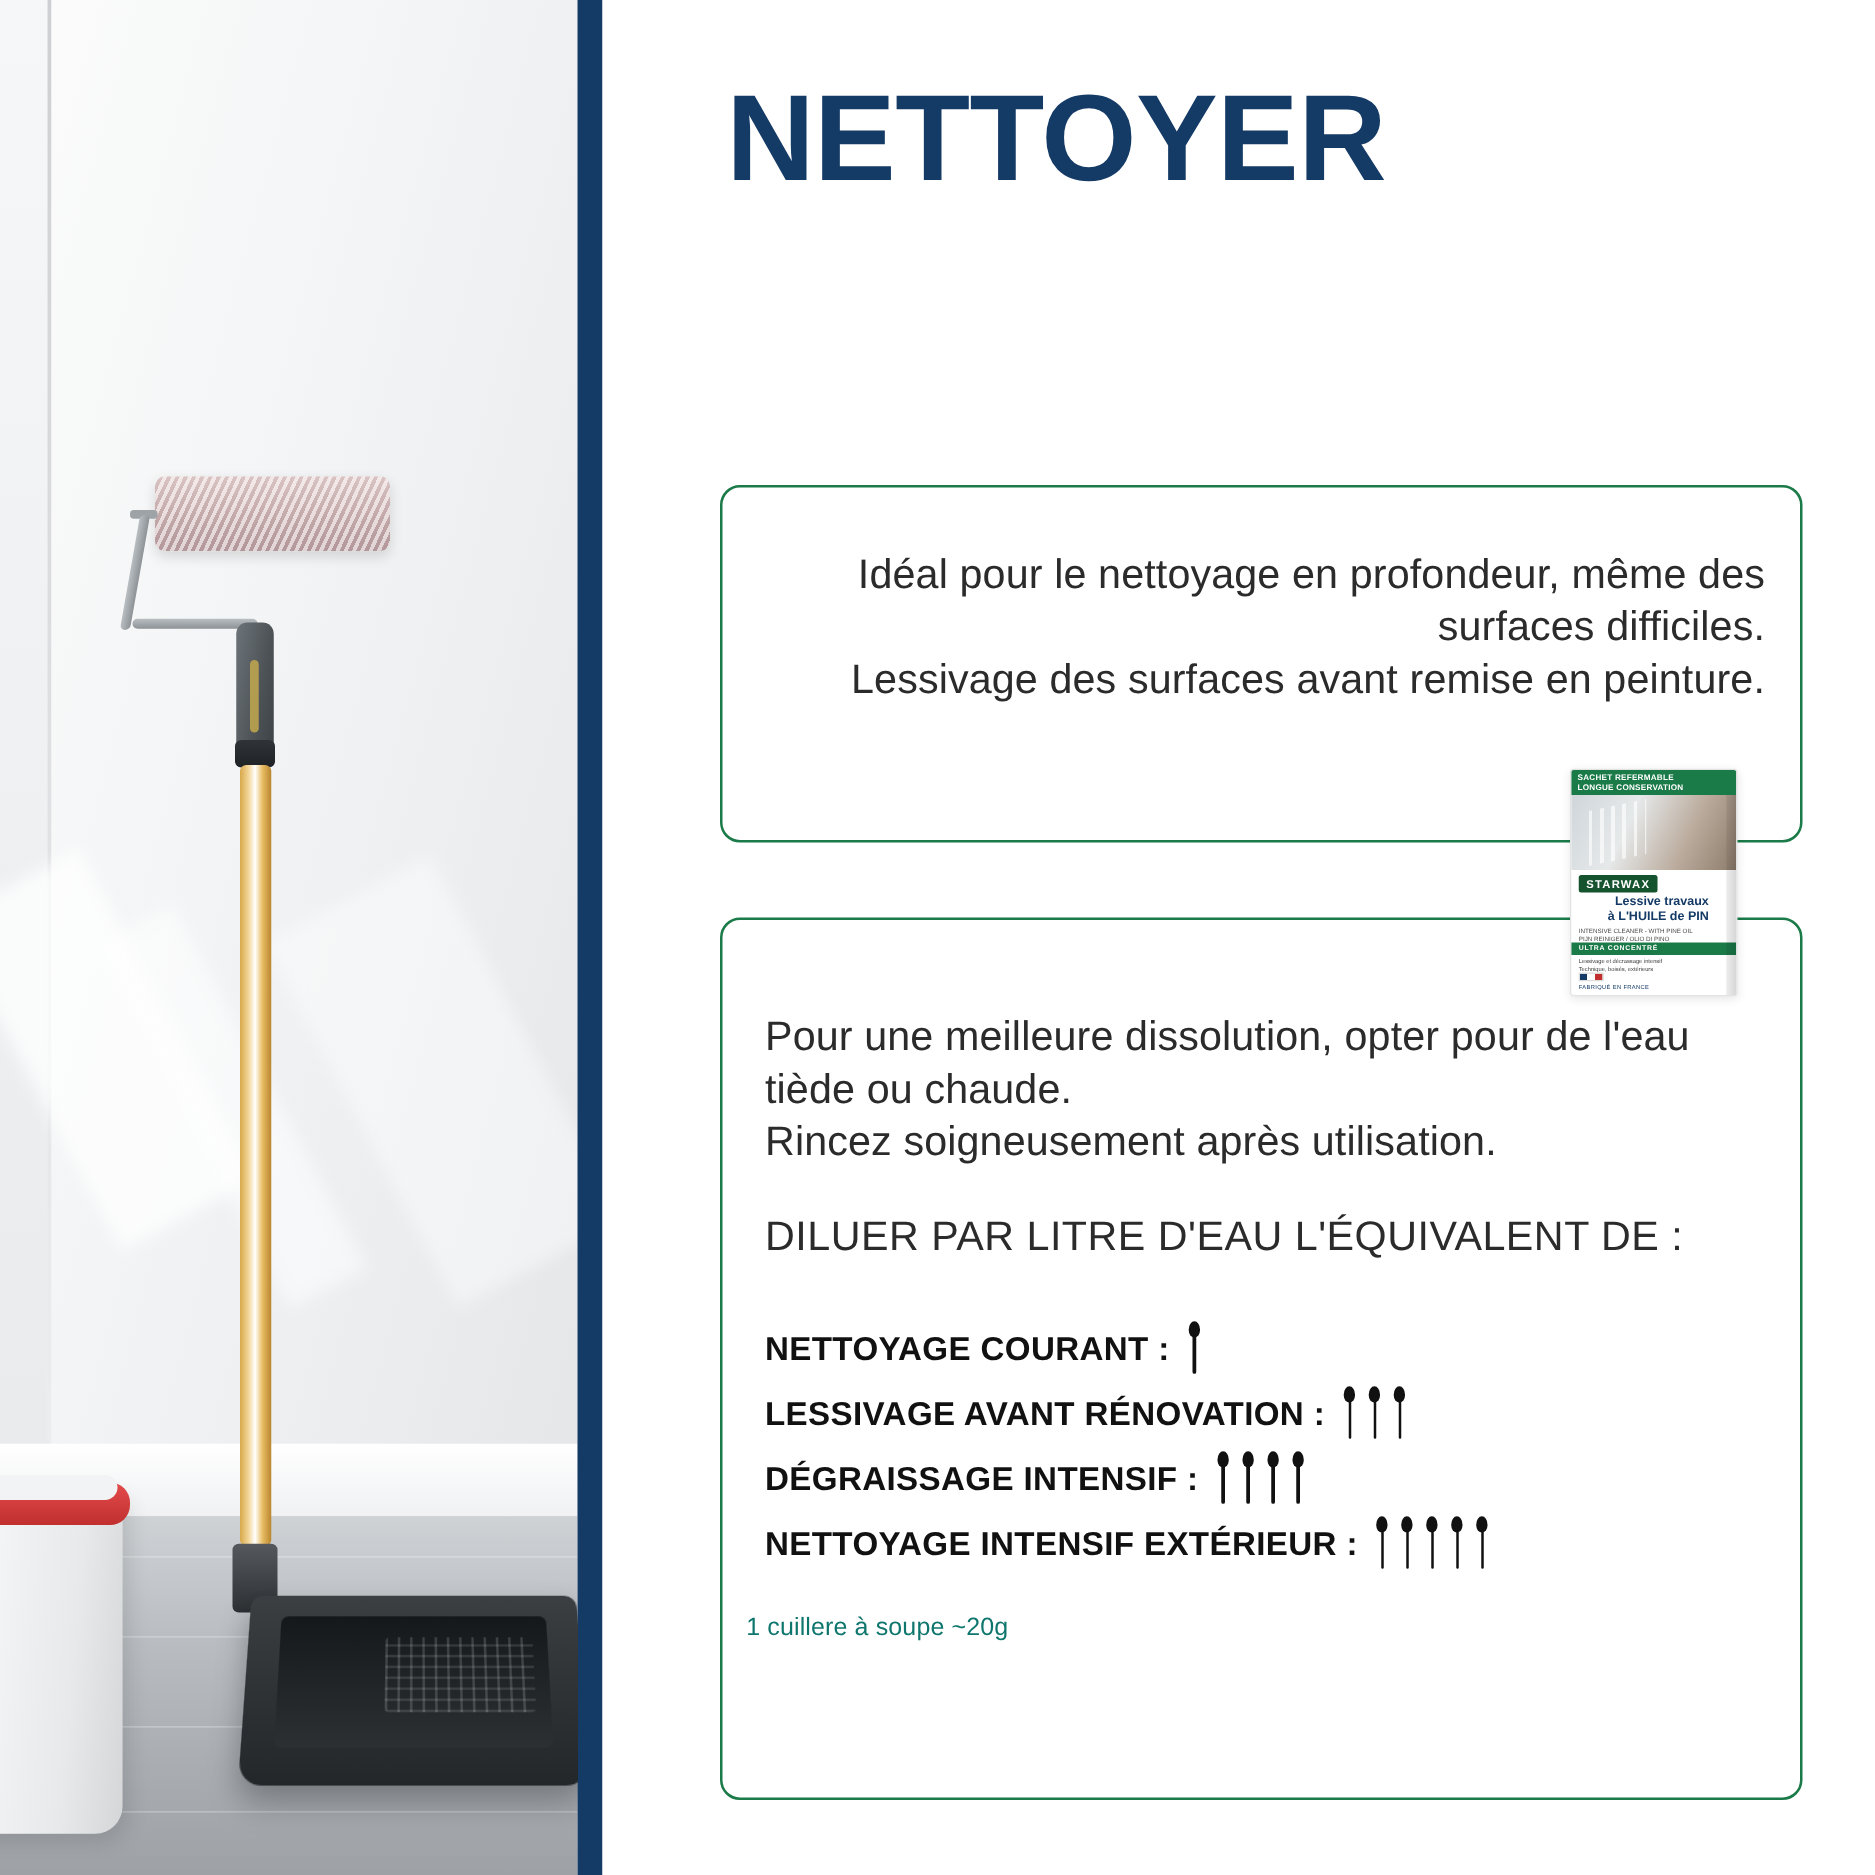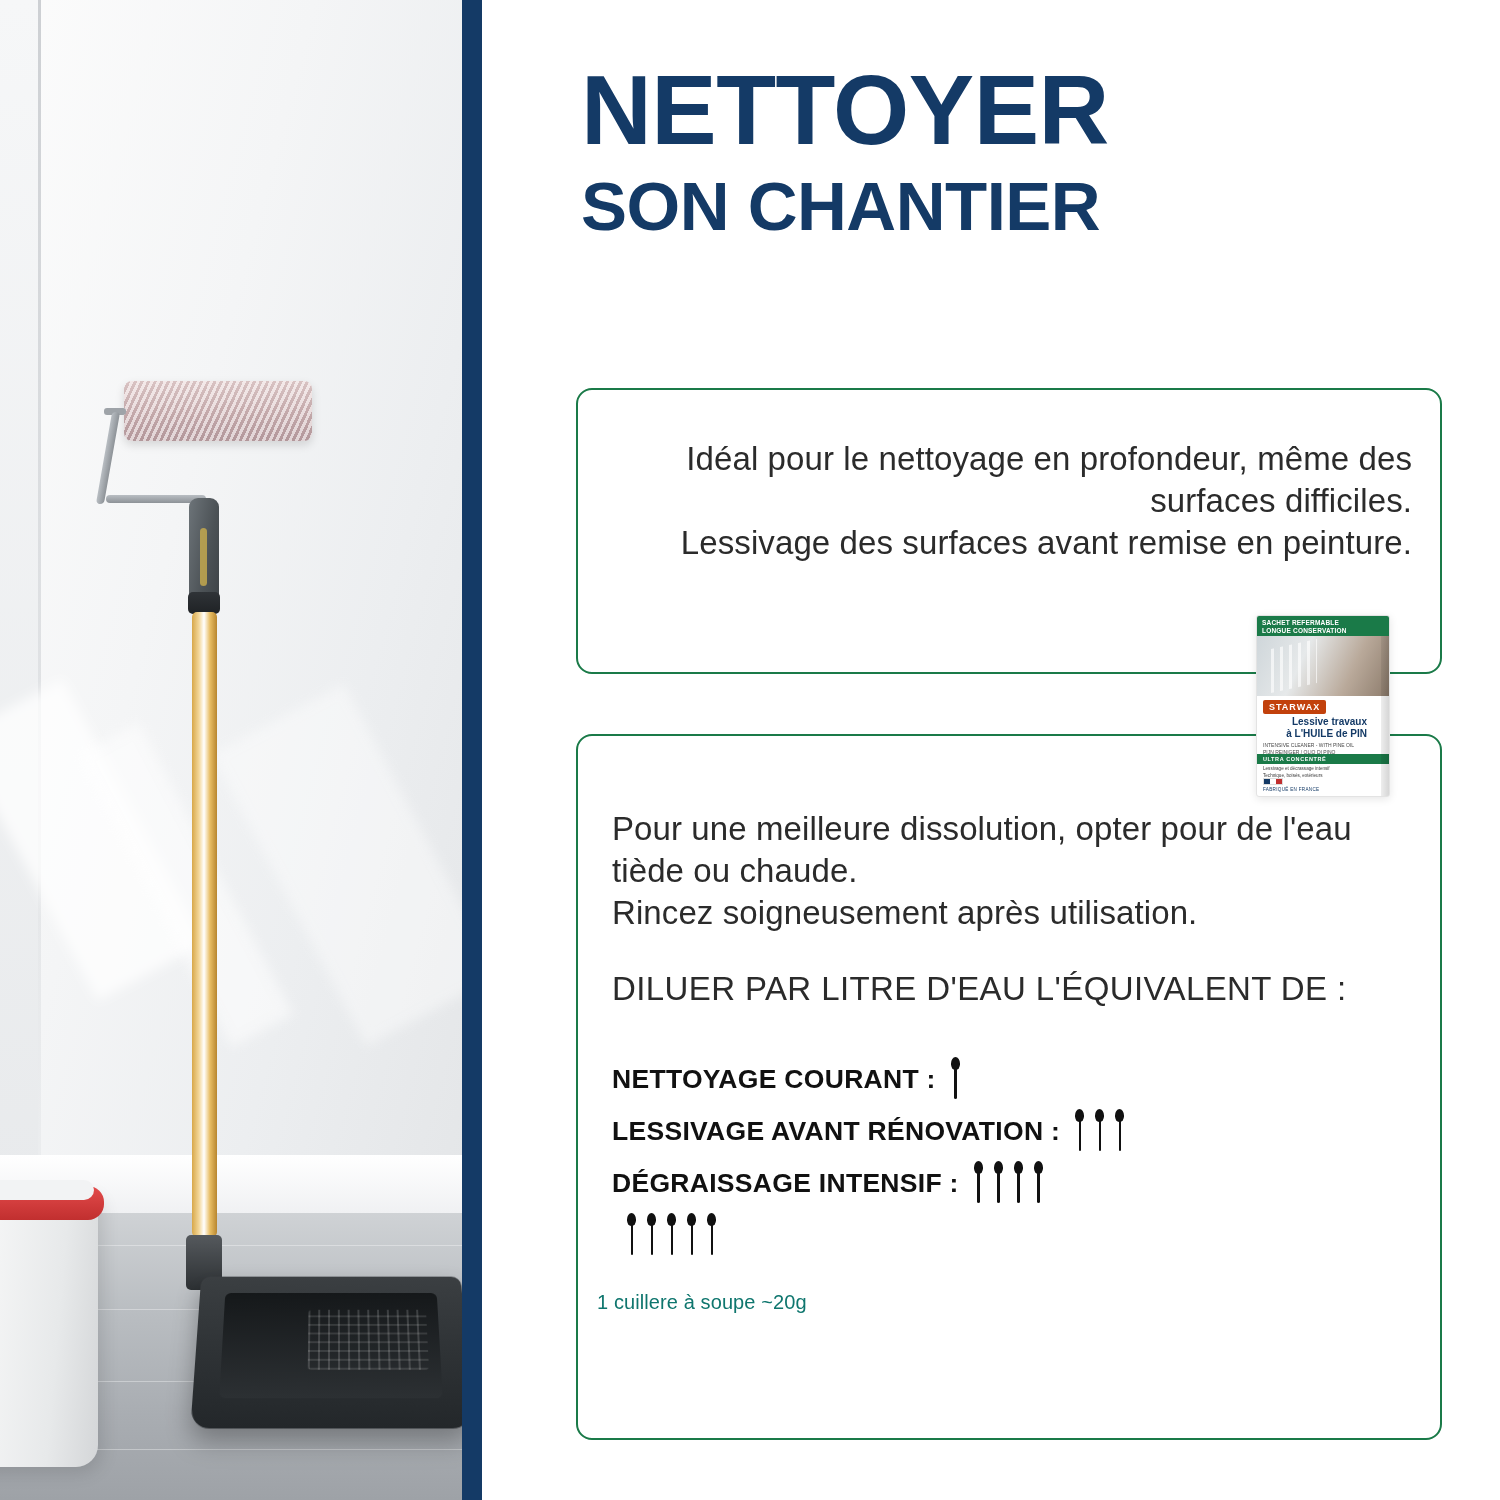--- a/index.html
+++ b/index.html
@@ -349,21 +349,21 @@
     position: absolute;
     left: 14px; top: 8px;
     width: 46px; height: 44px;
     background: repeating-linear-gradient(90deg, rgba(255,255,255,.8) 0 3px, transparent 3px 9px);
     transform: skewY(-12deg);
     opacity: .8;
   }
   .pack-brand {
     position: absolute;
     left: 6px; top: 84px;
-    background: #c2410c;
+    background: #14532d;
     color: #ffffff;
     font-size: 9px;
     font-weight: bold;
     letter-spacing: 1px;
     padding: 2px 6px;
     border-radius: 2px;
   }
   .pack-title {
     position: absolute;
     left: 6px; top: 100px;
@@ -461,21 +461,20 @@
     <div class="bucket-lid"></div>
     <div class="bucket-lid-top"></div>
   </div>
 
   <div class="divider"></div>
 
   <div class="content">
 
     <div class="title-wrap">
       <div class="title-1">NETTOYER</div>
-      <div class="title-2">SON CHANTIER</div>
     </div>
 
     <div class="card card-1"></div>
     <div class="body-text t1" style="white-space:pre-line;text-align:right;">Idéal pour le nettoyage en profondeur, même des surfaces difficiles.
 Lessivage des surfaces avant remise en peinture.</div>
 
     <div class="card card-2"></div>
     <div class="body-text t2" style="white-space:pre-line;">Pour une meilleure dissolution, opter pour de l'eau tiède ou chaude.
 Rincez soigneusement après utilisation.</div>
     <div class="body-text t3">DILUER PAR LITRE D'EAU L'ÉQUIVALENT DE :</div>
@@ -498,20 +497,21 @@
       <div class="dose-row">
         <span class="dose-label">DÉGRAISSAGE INTENSIF :</span>
         <span class="spoons">
           <span class="spoon"></span>
           <span class="spoon"></span>
           <span class="spoon"></span>
           <span class="spoon"></span>
         </span>
       </div>
       <div class="dose-row">
+        <span class="dose-label">NETTOYAGE INTENSIF EXTÉRIEUR :</span>
         <span class="spoons">
           <span class="spoon"></span>
           <span class="spoon"></span>
           <span class="spoon"></span>
           <span class="spoon"></span>
           <span class="spoon"></span>
         </span>
       </div>
     </div>
 

